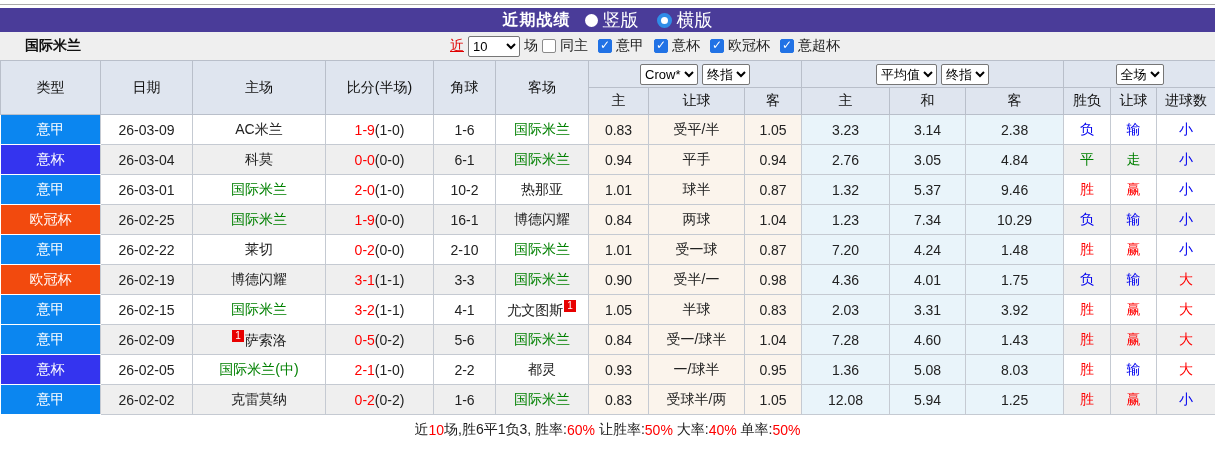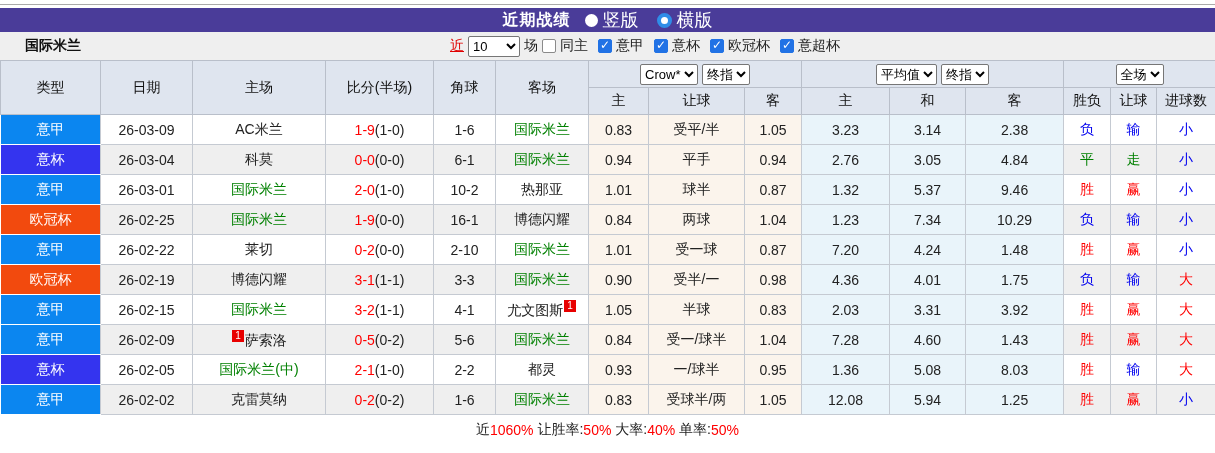--- a/index.html
+++ b/index.html
@@ -329,20 +329,21 @@
       <td class="red">胜</td>
       <td class="red">赢</td>
       <td class="blue">小</td>
     </tr>
   </tbody>
 </table>
 
 <div class="footer-bar">
   <span>近</span>
     <span class="red">10</span>
+    <span>场,胜6平1负3, 胜率:</span>
     <span class="red">60%</span>
     <span> 让胜率:</span>
     <span class="red">50%</span>
     <span> 大率:</span>
     <span class="red">40%</span>
     <span> 单率:</span>
     <span class="red">50%</span>
 </div>
 
 </body></html>

